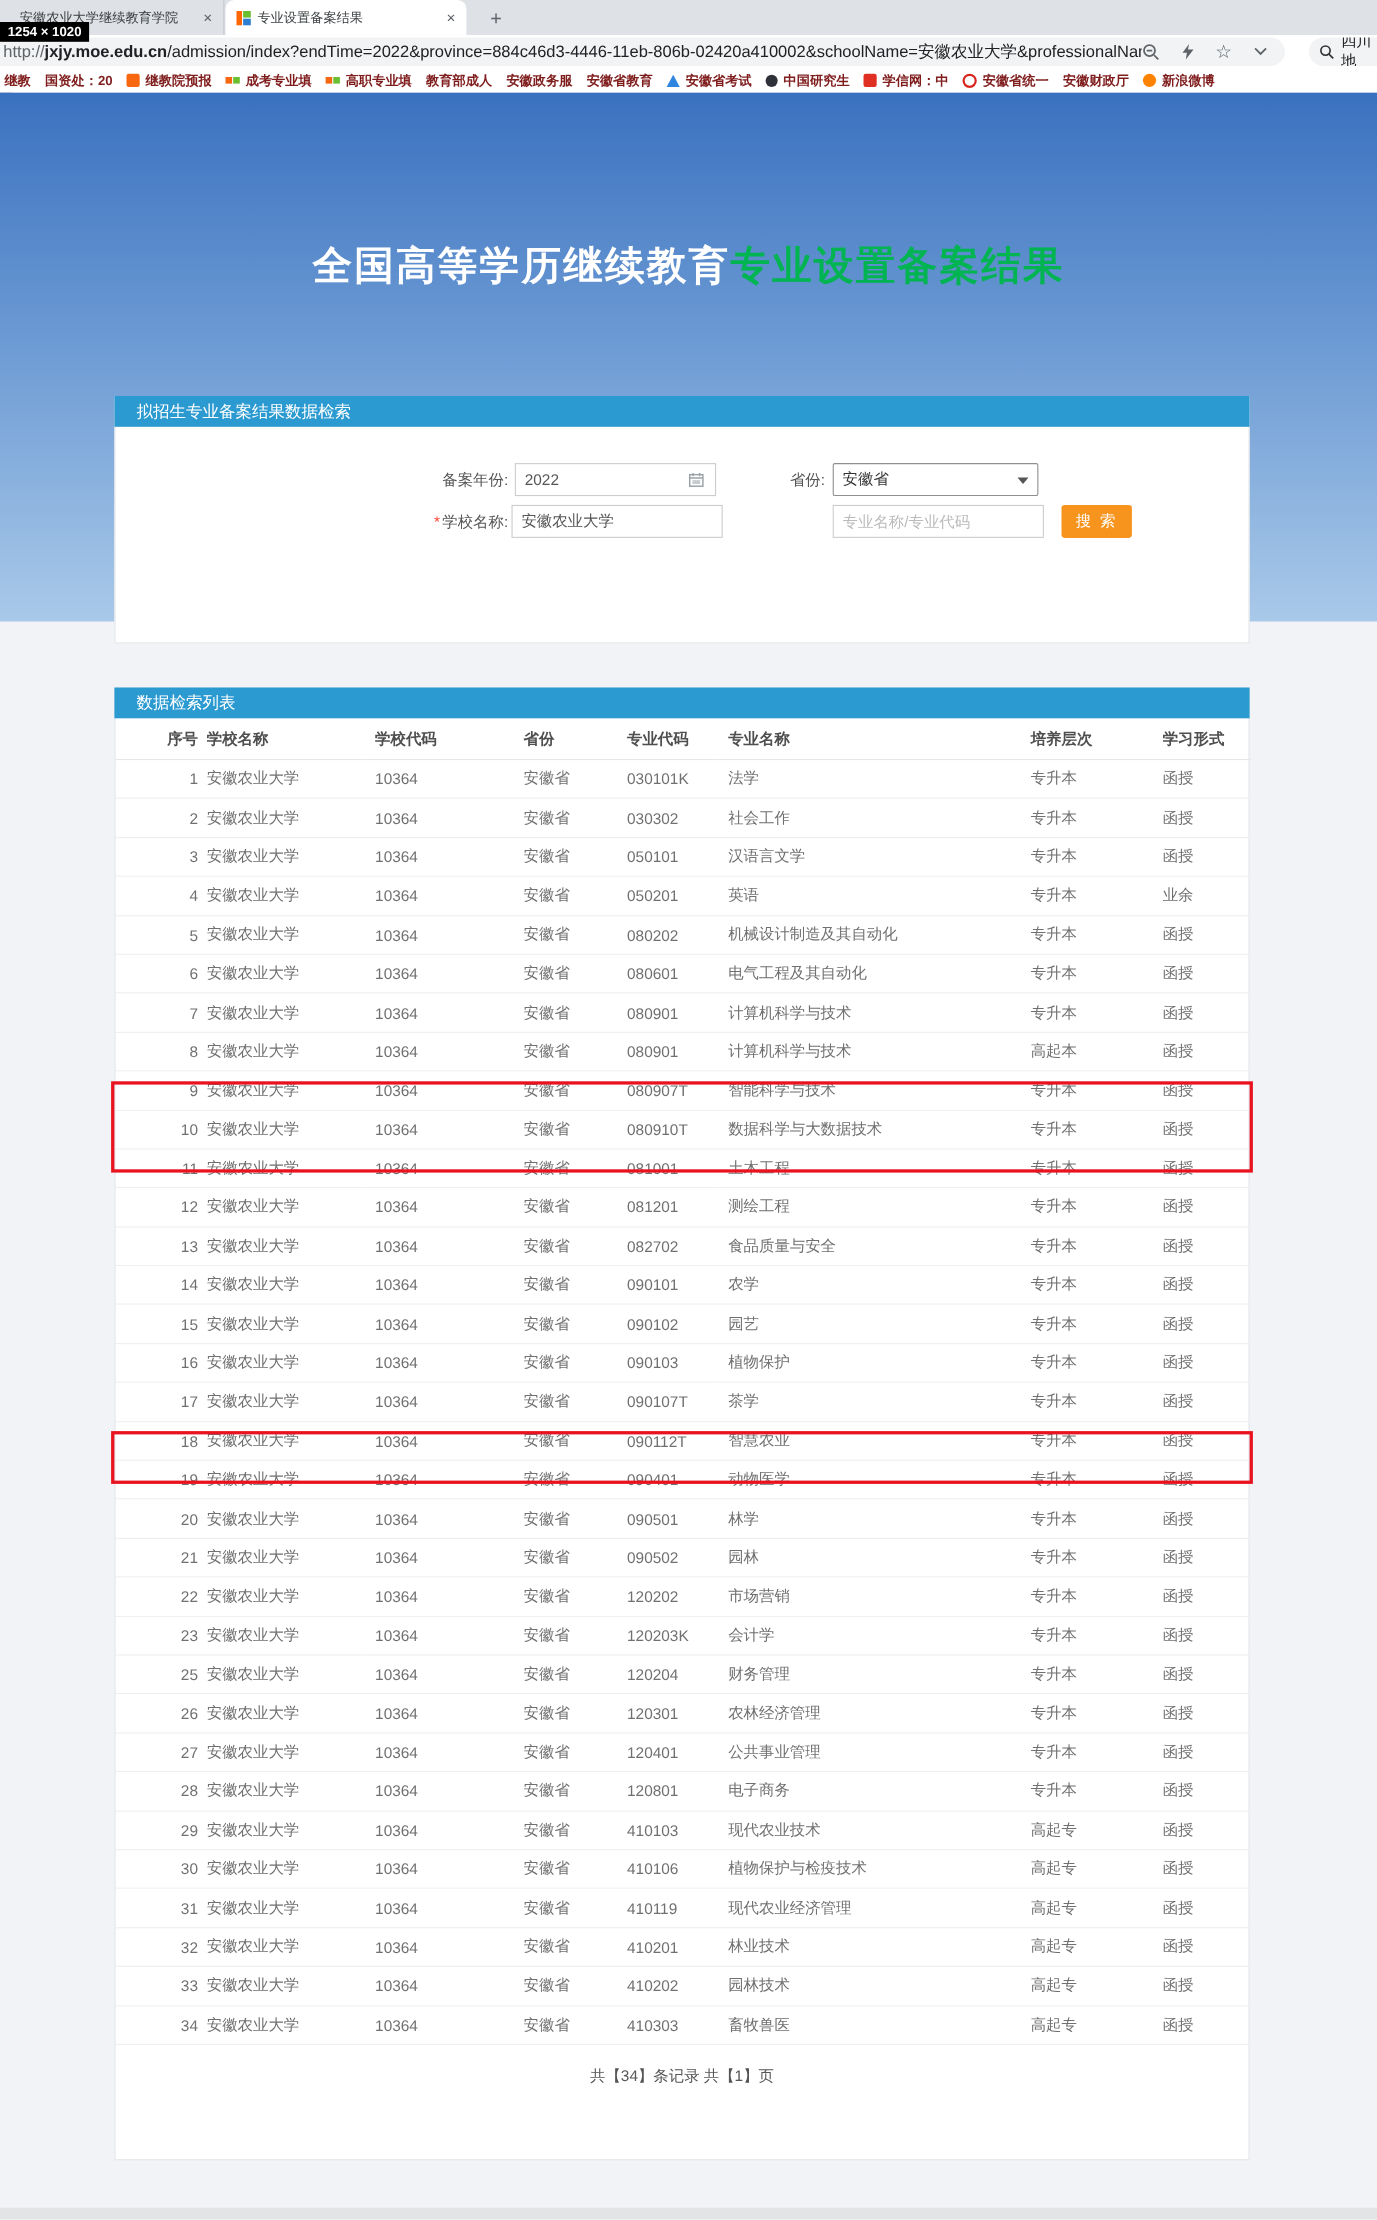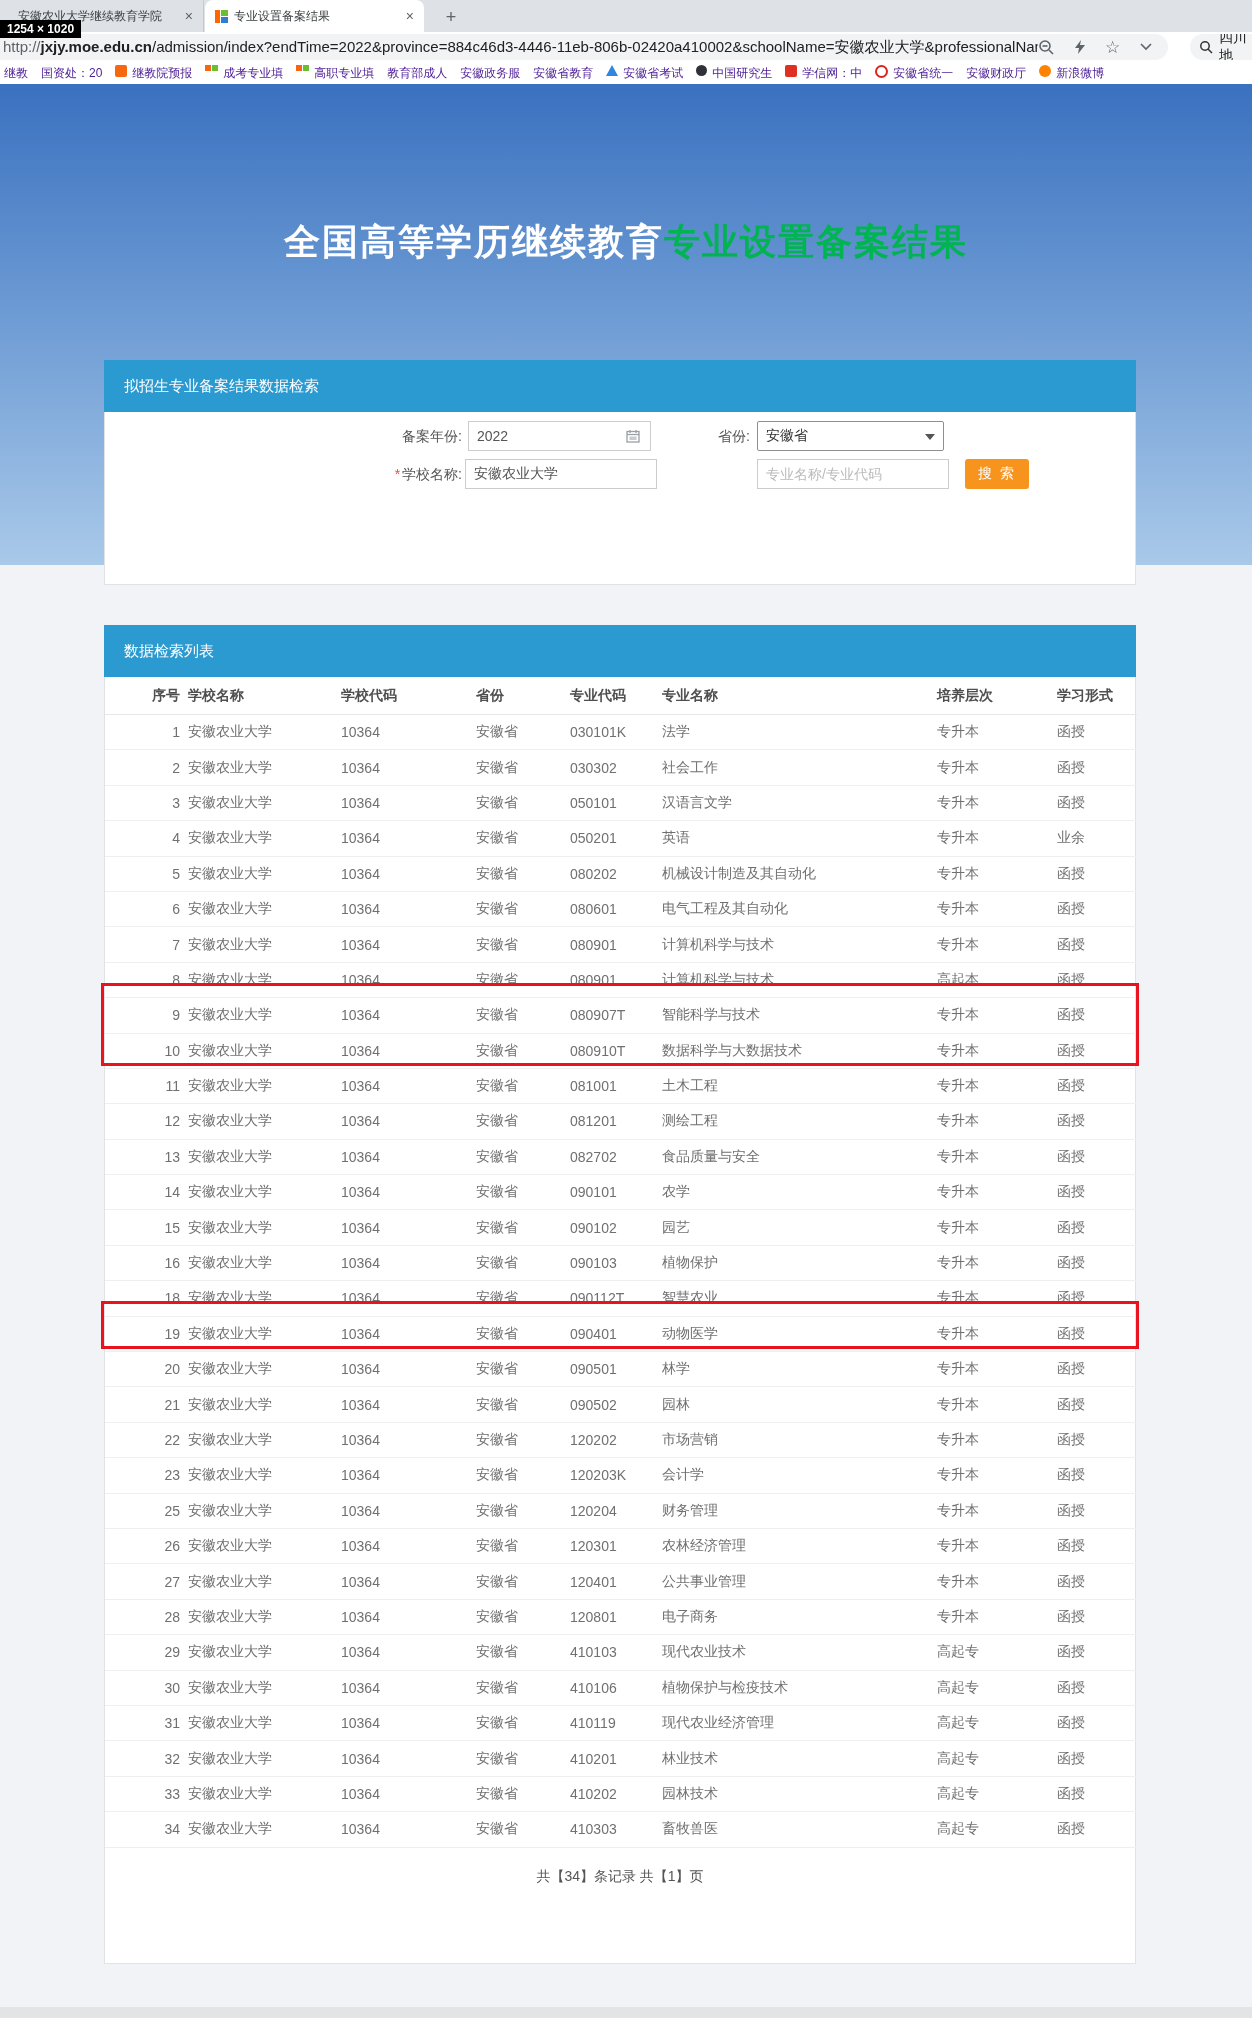--- a/index.html
+++ b/index.html
@@ -33,21 +33,21 @@
   .url .domain{font-weight:bold;}
   .ob-icons{margin-left:auto;display:flex;align-items:center;gap:16px;padding-right:14px;}
   .ob-icons .ic{width:17px;height:17px;display:flex;align-items:center;justify-content:center;color:#5f6368;}
   .star-glyph{font-size:17px;color:#5f6368;line-height:17px;}
   .quicksearch{position:absolute;left:1190px;top:2px;width:70px;height:26px;background:#f1f3f4;
                border-radius:13px 0 0 13px;display:flex;align-items:center;gap:6px;padding-left:9px;
                font-size:14px;color:#202124;overflow:hidden;box-sizing:border-box;}
 
   .bookmarksbar{height:22px;background:#fff;border-bottom:1px solid #e8eaed;display:flex;
                 align-items:center;padding-left:4px;overflow:hidden;white-space:nowrap;}
-  .bm{display:inline-flex;gap:5px;margin-right:13px;font-size:12px;color:#4c1d95;flex:0 0 auto;}
+  .bm{display:inline-flex;align-items:center;gap:5px;margin-right:13px;font-size:12px;color:#7f1d1d;flex:0 0 auto;font-weight:bold;}
   .bmicon{display:inline-block;flex:0 0 auto;}
   .bmicon.page{width:9px;height:11px;border:1px solid #b9bdc1;background:#fff;border-radius:1px;}
   .bmicon.orange-app{width:12px;height:12px;background:#f7670f;border-radius:2px;}
   .bmicon.red-app{width:12px;height:12px;background:#e03024;border-radius:2px;}
   .bmicon.squares{width:13px;height:7px;position:relative;}
   .bmicon.squares::before{content:"";position:absolute;left:0;top:0;width:6px;height:6px;background:#f7670f;}
   .bmicon.squares::after{content:"";position:absolute;left:7px;top:0;width:6px;height:6px;background:#6abf30;}
   .bmicon.blue-triangle{width:0;height:0;border-left:6px solid transparent;border-right:6px solid transparent;
                         border-bottom:11px solid #2f86e0;}
   .bmicon.dark-round{width:11px;height:11px;border-radius:50%;background:#2e3138;}
@@ -56,21 +56,21 @@
 
   
   .page{position:absolute;top:84px;left:0;width:1252px;height:1934px;background:#f1f3f6;overflow:hidden;}
   .banner{position:absolute;top:0;left:0;width:100%;height:481px;
           background:linear-gradient(180deg,#3a71bf 0%,#6d9bd4 48%,#a9c9e9 100%);}
   .main-title{position:absolute;top:134px;left:0;width:100%;text-align:center;margin:0;
               font-size:36px;font-weight:bold;letter-spacing:2px;color:#fff;}
   .main-title .green{color:#00b551;}
 
   .panel{position:absolute;left:104px;width:1032px;background:#fff;border:1px solid #dfe3e6;box-sizing:border-box;}
-  .panel-hd{height:52px;background:#2b9ad0;color:#fff;font-size:15px;display:flex;align-items:center;
+  .panel-hd{height:28px;background:#2b9ad0;color:#fff;font-size:15px;display:flex;align-items:center;
             padding-left:20px;margin:-1px -1px 0 -1px;}
   .search-panel{top:276px;height:225px;}
   .results-panel{top:541px;height:1339px;overflow:visible;}
 
   
   .f-label{position:absolute;width:200px;text-align:right;font-size:14px;color:#555;line-height:30px;white-space:nowrap;}
   .req{color:#f43;margin-right:2px;}
   .f-input{position:absolute;height:30px;box-sizing:border-box;border:1px solid #ccc;background:#fff;
            font-size:14px;color:#555;padding:0 8px;font-family:inherit;}
   .f-input::placeholder{color:#bbb;}
@@ -441,20 +441,30 @@
             <td class="c0">16</td>
             <td class="c1">安徽农业大学</td>
             <td class="c2">10364</td>
             <td class="c3">安徽省</td>
             <td class="c4">090103</td>
             <td class="c5">植物保护</td>
             <td class="c6">专升本</td>
             <td class="c7">函授</td>
           </tr>
           <tr>
+            <td class="c0">17</td>
+            <td class="c1">安徽农业大学</td>
+            <td class="c2">10364</td>
+            <td class="c3">安徽省</td>
+            <td class="c4">090107T</td>
+            <td class="c5">茶学</td>
+            <td class="c6">专升本</td>
+            <td class="c7">函授</td>
+          </tr>
+          <tr>
             <td class="c0">18</td>
             <td class="c1">安徽农业大学</td>
             <td class="c2">10364</td>
             <td class="c3">安徽省</td>
             <td class="c4">090112T</td>
             <td class="c5">智慧农业</td>
             <td class="c6">专升本</td>
             <td class="c7">函授</td>
           </tr>
           <tr>

